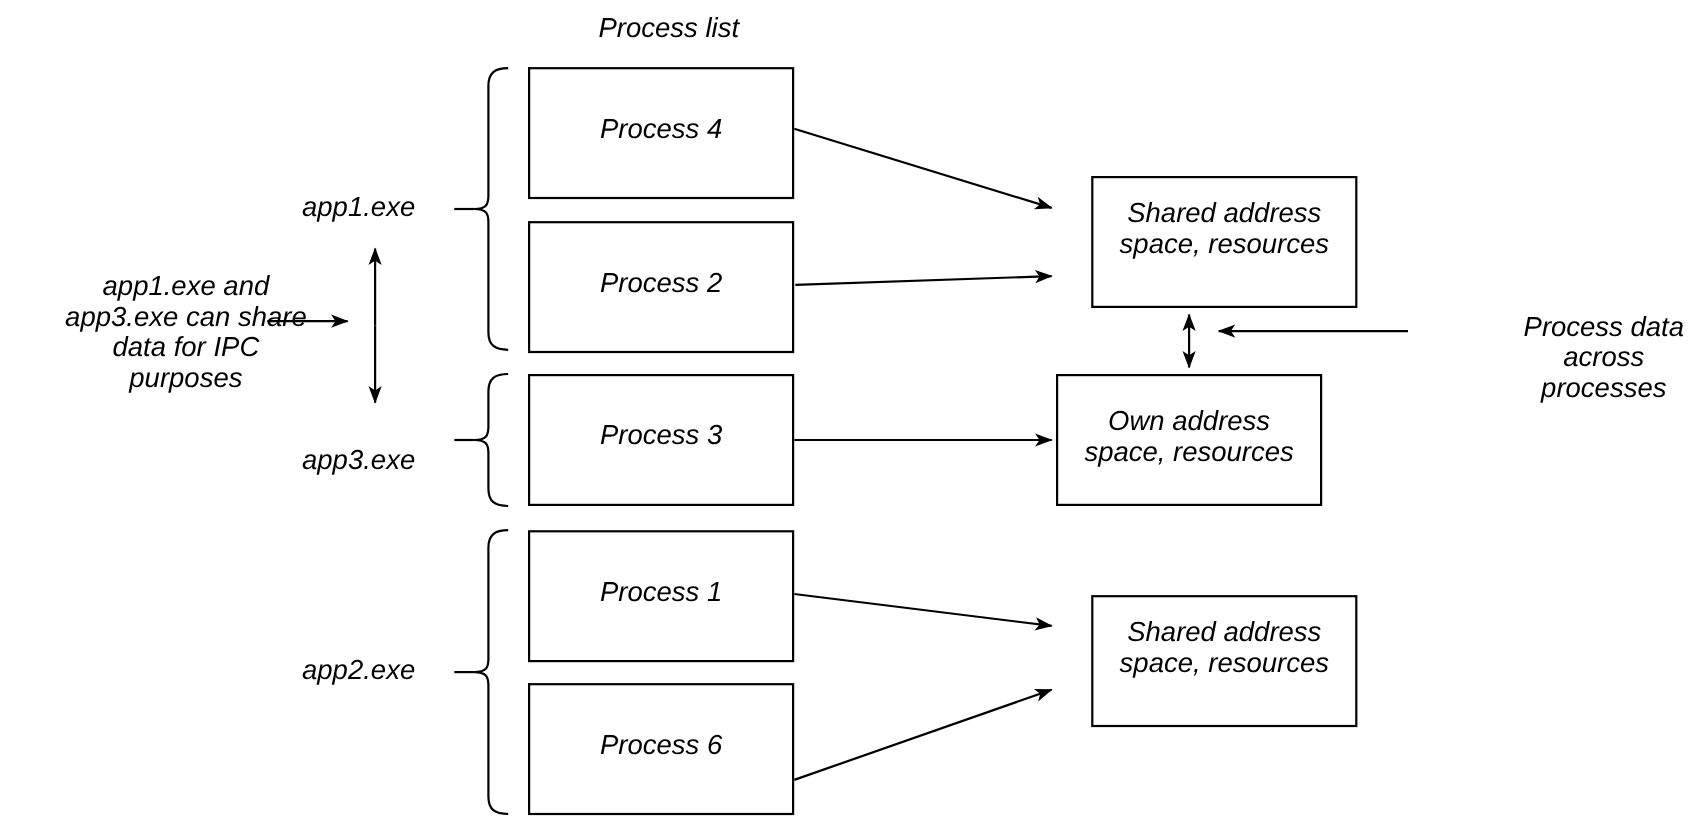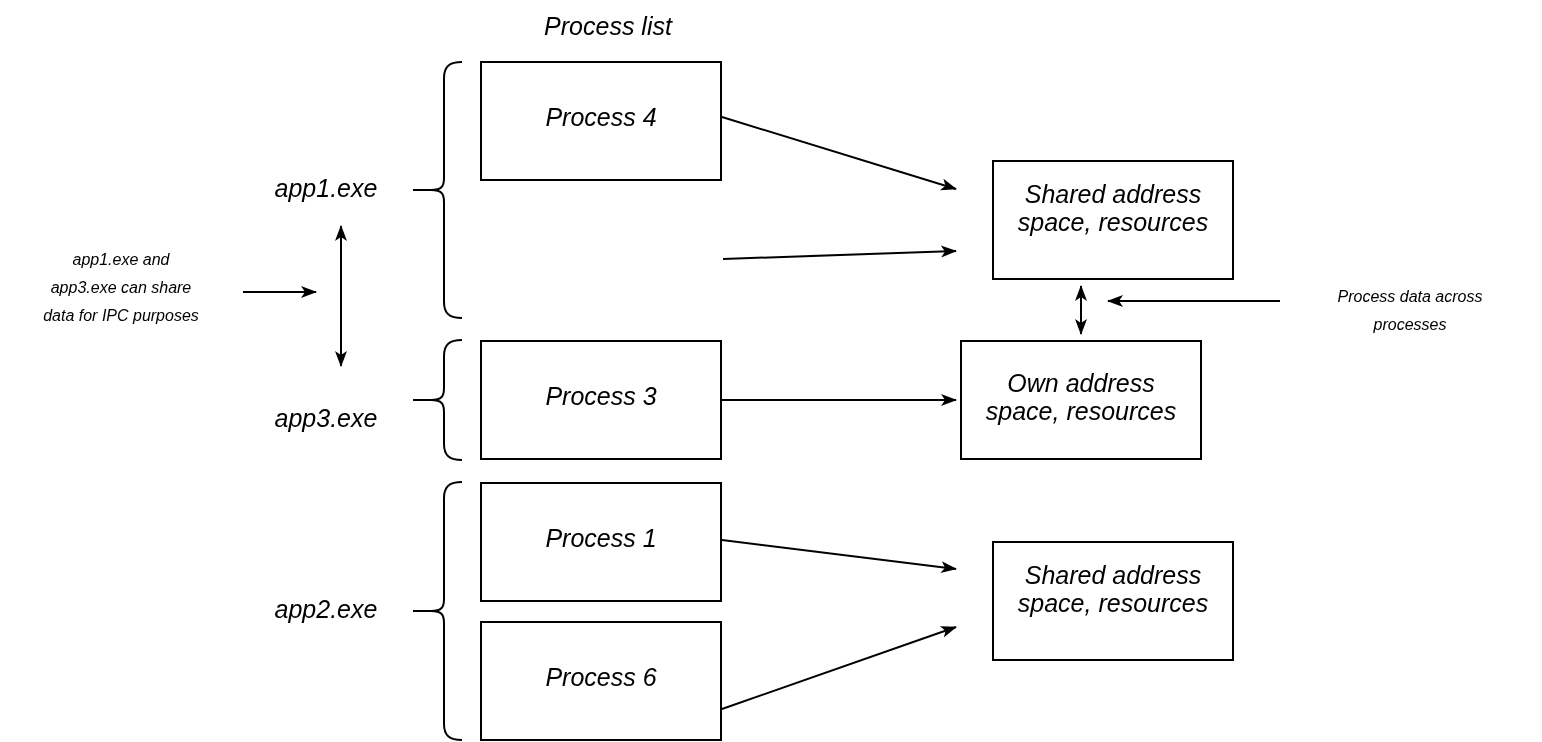--- a/index.html
+++ b/index.html
@@ -67,23 +67,24 @@
     position: absolute;
     left: 260px;
     width: 132px;
     text-align: center;
     font-size: 25px;
     line-height: 28px;
   }
   .note {
     position: absolute;
     text-align: center;
-    font-size: 16px;
+    font-size: 25px;
     line-height: 28px;
     white-space: pre-line;
+    margin-left: 48px;
   }
   .note.ipc {
     left: 4px;
     top: 246px;
     width: 234px;
   }
   .note.shared {
     left: 1300px;
     top: 283px;
     width: 220px;
@@ -136,20 +137,23 @@
         <line x1="413" y1="611" x2="431" y2="611"></line>
       </g>
     </g>
   </svg>
 
   <div class="title">Process list</div>
 
   <div class="box proc" style="top:61px">
     <span>Process 4</span>
   </div>
+  <div class="box proc" style="top:201px">
+    <span>Process 2</span>
+  </div>
   <div class="box proc" style="top:340px">
     <span>Process 3</span>
   </div>
   <div class="box proc" style="top:482px">
     <span>Process 1</span>
   </div>
   <div class="box proc" style="top:621px">
     <span>Process 6</span>
   </div>
 

